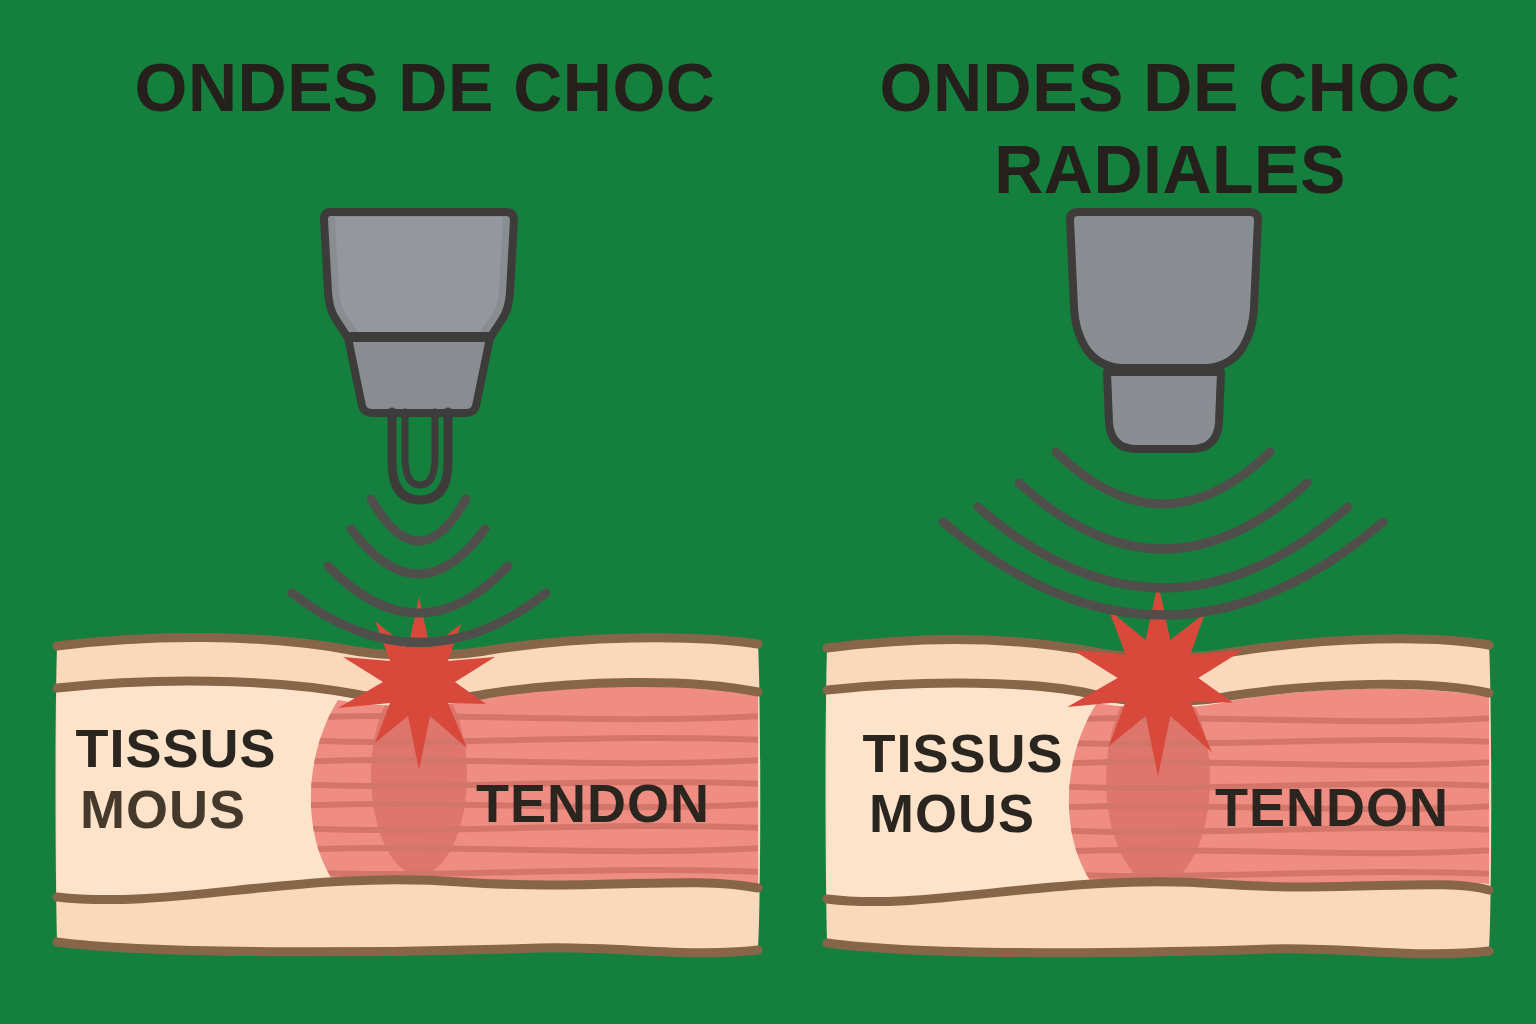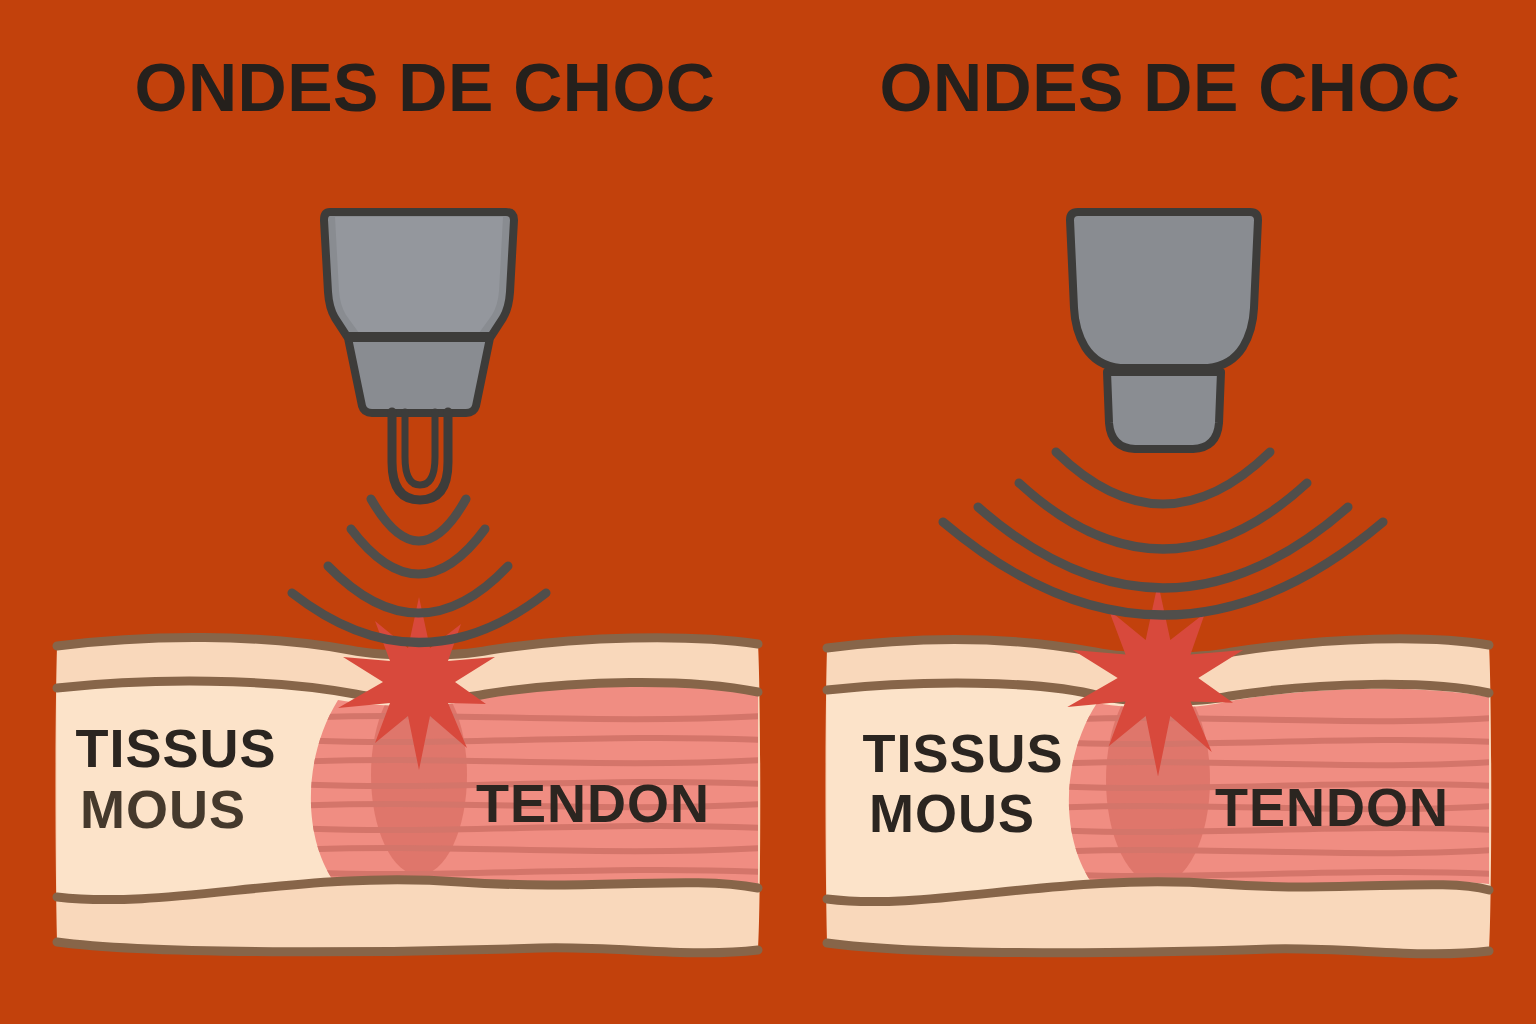--- a/index.html
+++ b/index.html
@@ -1,19 +1,19 @@
 <!DOCTYPE html>
 <html lang="fr"><head>
 <meta charset="utf-8">
 <style>
   html,body{margin:0;padding:0;}
   .stage{
     position:relative;
     width:1536px;height:1024px;
-    background:#c2410c;
+    background:#15803d;
     overflow:hidden;
     font-family:"Liberation Sans",sans-serif;
   }
   .title{
     position:absolute;
     top:46px;
     width:700px;
     text-align:center;
     font-weight:700;
     font-size:68px;
@@ -36,20 +36,21 @@
 <body>
 
 <div class="stage">
 
   <div class="title title-left">
     <span>ONDES DE CHOC</span>
   </div>
 
   <div class="title title-right">
     <span>ONDES DE CHOC</span>
+    <span>RADIALES</span>
   </div>
 
   <svg width="1536" height="1024" viewBox="0 0 1536 1024">
     <defs>
       <clipPath id="tendonL">
         <path d="M 338 700 C 380 708 440 708 478 699 C 560 684 680 681 758 694 L 758 884 C 690 877 590 893 465 883 C 400 878 360 883 337 886 C 302 840 302 758 338 700 Z"></path>
       </clipPath>
       <clipPath id="tendonR">
         <path d="M 1097 703 C 1135 710 1195 710 1230 701 C 1310 687 1420 684 1489 697 L 1489 884 C 1440 877 1350 893 1225 883 C 1155 878 1120 883 1094 886 C 1060 840 1060 760 1097 703 Z"></path>
       </clipPath>

